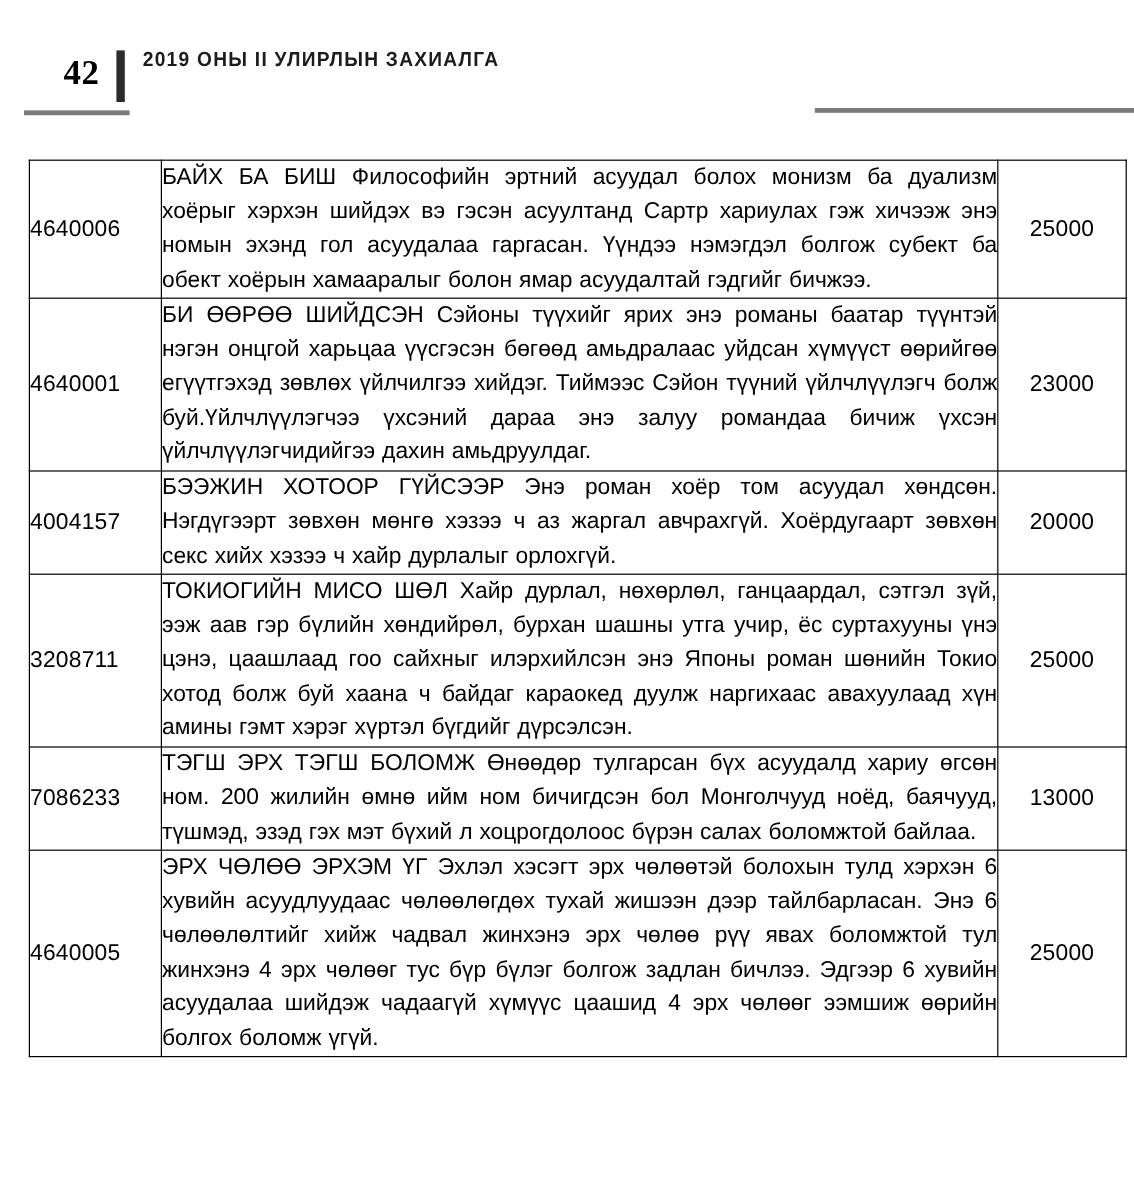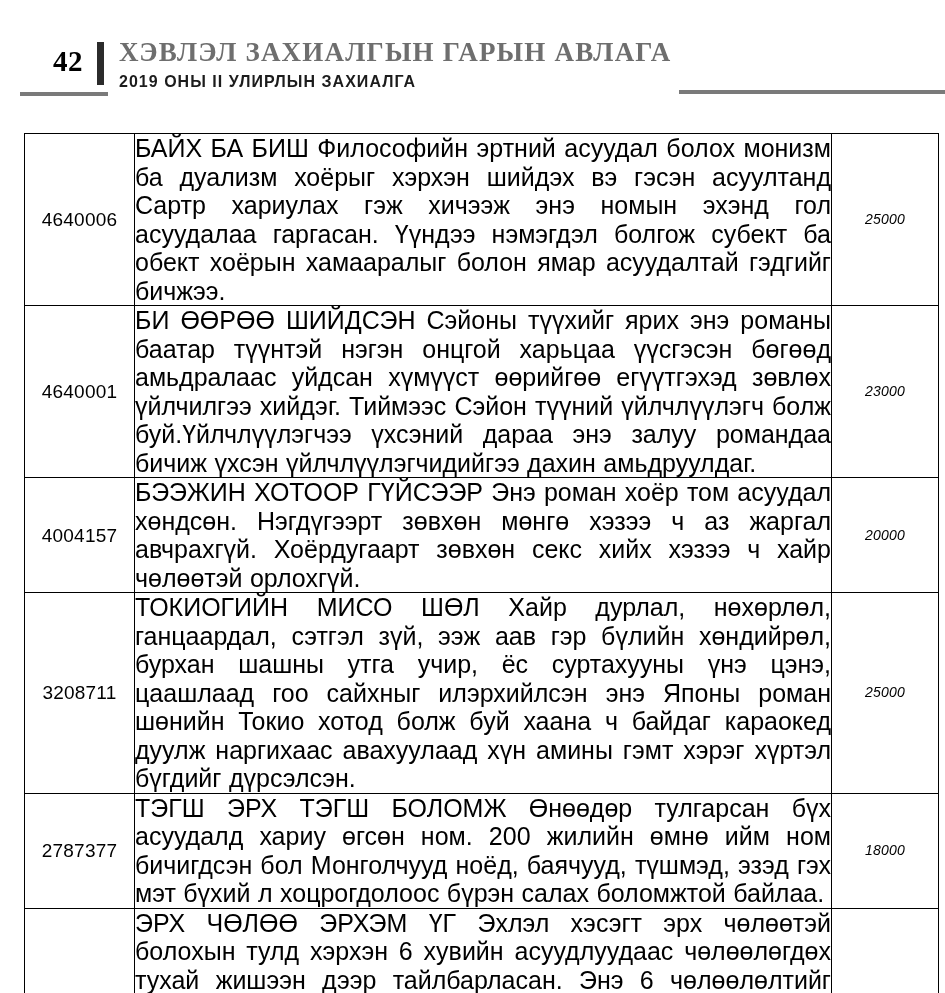--- a/index.html
+++ b/index.html
@@ -115,58 +115,56 @@
     border: 1.6px solid #000000;
     vertical-align: middle;
     padding: 0;
   }
 
   .col-code { width: 110px; }
   .col-desc { width: 697px; }
   .col-price { width: 107px; }
 
   .cell-code {
+    text-align: left;
+    font-size: 19px;
+    line-height: 23px;
+    letter-spacing: 0.2px;
+    padding: 4px 2px;
+  }
+
+  .cell-price {
     text-align: center;
     font-size: 19px;
     line-height: 23px;
     letter-spacing: 0.2px;
     padding: 4px 2px;
   }
 
-  .cell-price {
-    text-align: center;
-    font-size: 14px;
-    line-height: 23px;
-    letter-spacing: 0.2px;
-    padding: 4px 2px;
-    font-style: italic;
-  }
-
   .cell-desc {
     text-align: justify;
     text-align-last: left;
-    font-size: 25px;
+    font-size: 19px;
     line-height: 28.5px;
     padding: 7px 10px 7px 11px;
     hyphens: none;
     word-spacing: 0.5px;
     margin-top: 48px;
   }
 </style>
 </head>
 <body>
 
 <div class="page">
 
   <div class="page-header">
     <div class="folio">42</div>
     <div class="folio-rule"></div>
     <div class="vbar"></div>
     <div class="header-titles">
-      <div class="header-title-main">ХЭВЛЭЛ ЗАХИАЛГЫН ГАРЫН АВЛАГА</div>
       <div class="header-title-sub">2019 ОНЫ II УЛИРЛЫН ЗАХИАЛГА</div>
     </div>
     <div class="header-rule-right"></div>
   </div>
 
   <table class="order-table">
     <colgroup>
       <col class="col-code">
       <col class="col-desc">
       <col class="col-price">
@@ -177,32 +175,32 @@
         <td class="cell-desc">БАЙХ БА БИШ Философийн эртний асуудал болох монизм ба дуализм хоёрыг хэрхэн шийдэх вэ гэсэн асуултанд Сартр хариулах гэж хичээж энэ номын эхэнд гол асуудалаа гаргасан. Үүндээ нэмэгдэл болгож субект ба обект хоёрын хамааралыг болон ямар асуудалтай гэдгийг бичжээ.</td>
         <td class="cell-price">25000</td>
       </tr>
       <tr>
         <td class="cell-code">4640001</td>
         <td class="cell-desc">БИ ӨӨРӨӨ ШИЙДСЭН Сэйоны түүхийг ярих энэ романы баатар түүнтэй нэгэн онцгой харьцаа үүсгэсэн бөгөөд амьдралаас уйдсан хүмүүст өөрийгөө егүүтгэхэд зөвлөх үйлчилгээ хийдэг. Тиймээс Сэйон түүний үйлчлүүлэгч болж буй.Үйлчлүүлэгчээ үхсэний дараа энэ залуу романдаа бичиж үхсэн үйлчлүүлэгчидийгээ дахин амьдруулдаг.</td>
         <td class="cell-price">23000</td>
       </tr>
       <tr>
         <td class="cell-code">4004157</td>
-        <td class="cell-desc">БЭЭЖИН ХОТООР ГҮЙСЭЭР Энэ роман хоёр том асуудал хөндсөн. Нэгдүгээрт зөвхөн мөнгө хэзээ ч аз жаргал авчрахгүй. Хоёрдугаарт зөвхөн секс хийх хэзээ ч хайр чөлөөтэй орлохгүй.</td>
+        <td class="cell-desc">БЭЭЖИН ХОТООР ГҮЙСЭЭР Энэ роман хоёр том асуудал хөндсөн. Нэгдүгээрт зөвхөн мөнгө хэзээ ч аз жаргал авчрахгүй. Хоёрдугаарт зөвхөн секс хийх хэзээ ч хайр дурлалыг орлохгүй.</td>
         <td class="cell-price">20000</td>
       </tr>
       <tr>
         <td class="cell-code">3208711</td>
         <td class="cell-desc">ТОКИОГИЙН МИСО ШӨЛ Хайр дурлал, нөхөрлөл, ганцаардал, сэтгэл зүй, ээж аав гэр бүлийн хөндийрөл, бурхан шашны утга учир, ёс суртахууны үнэ цэнэ, цаашлаад гоо сайхныг илэрхийлсэн энэ Японы роман шөнийн Токио хотод болж буй хаана ч байдаг караокед дуулж наргихаас авахуулаад хүн амины гэмт хэрэг хүртэл бүгдийг дүрсэлсэн.</td>
         <td class="cell-price">25000</td>
       </tr>
       <tr>
-        <td class="cell-code">2787377</td>
+        <td class="cell-code">7086233</td>
         <td class="cell-desc">ТЭГШ ЭРХ ТЭГШ БОЛОМЖ Өнөөдөр тулгарсан бүх асуудалд хариу өгсөн ном. 200 жилийн өмнө ийм ном бичигдсэн бол Монголчууд ноёд, баячууд, түшмэд, эзэд гэх мэт бүхий л хоцрогдолоос бүрэн салах боломжтой байлаа.</td>
-        <td class="cell-price">18000</td>
+        <td class="cell-price">13000</td>
       </tr>
       <tr>
         <td class="cell-code">4640005</td>
         <td class="cell-desc">ЭРХ ЧӨЛӨӨ ЭРХЭМ ҮГ Эхлэл хэсэгт эрх чөлөөтэй болохын тулд хэрхэн 6 хувийн асуудлуудаас чөлөөлөгдөх тухай жишээн дээр тайлбарласан. Энэ 6 чөлөөлөлтийг хийж чадвал жинхэнэ эрх чөлөө рүү явах боломжтой тул жинхэнэ 4 эрх чөлөөг тус бүр бүлэг болгож задлан бичлээ. Эдгээр 6 хувийн асуудалаа шийдэж чадаагүй хүмүүс цаашид 4 эрх чөлөөг ээмшиж өөрийн болгох боломж үгүй.</td>
         <td class="cell-price">25000</td>
       </tr>
     </tbody>
   </table>
 
 </div>

